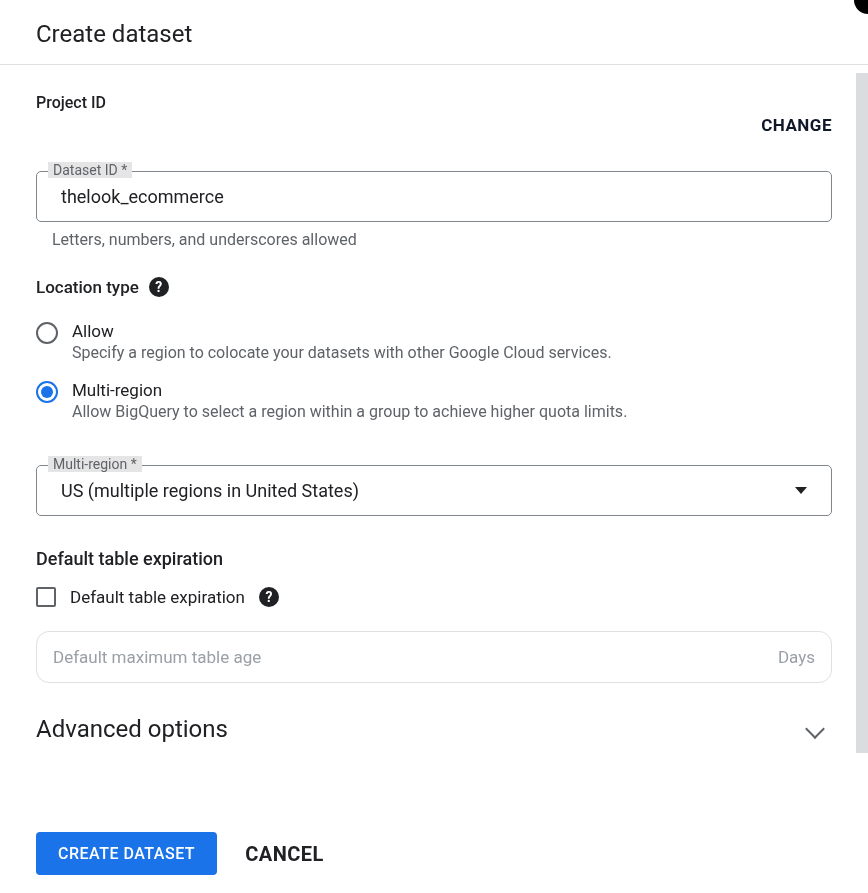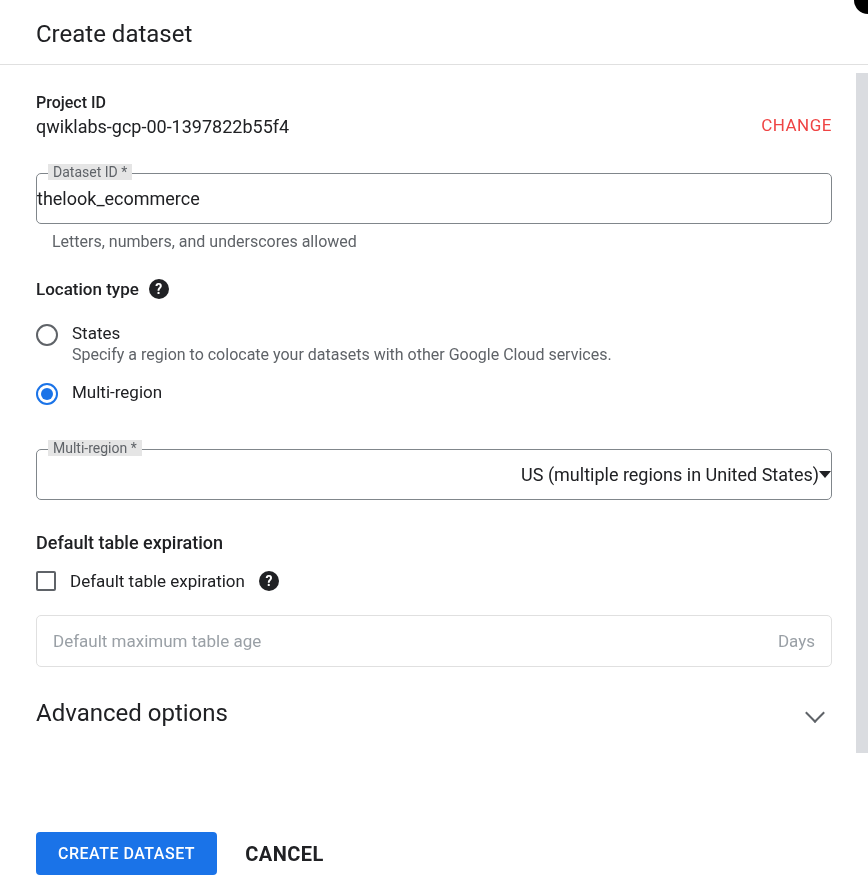--- a/index.html
+++ b/index.html
@@ -48,44 +48,44 @@
       font-size: 16px;
       color: #202124;
       font-weight: 500;
       margin-bottom: 4px;
     }
     .project-value {
       font-size: 18px;
       color: #202124;
     }
     .change-link {
-      color: #ef4444;
-      font-size: 17px;
-      font-weight: 400;
+      color: #0f172a;
+      font-size: 17px;
+      font-weight: 700;
       letter-spacing: 0.5px;
       cursor: pointer;
       margin-top: 22px;
     }
     .input-field {
       position: relative;
       margin-bottom: 8px;
     }
     .input-field .floating-label {
       position: absolute;
       top: -9px;
       left: 12px;
       background: #e5e5e5;
       padding: 0 5px;
       font-size: 14px;
       color: #5f6368;
     }
     .input-field input,
     .input-field .select-box {
       width: 100%;
-      padding: 14px 0;
+      padding: 14px 24px;
       border: 1px solid #80868b;
       border-radius: 5px;
       font-size: 18px;
       color: #202124;
       outline: none;
       font-family: inherit;
     }
     .helper-text {
       font-size: 16px;
       color: #5f6368;
@@ -151,21 +151,21 @@
       font-size: 17px;
       color: #202124;
       margin-bottom: 2px;
     }
     .radio-content .radio-desc {
       font-size: 16px;
       color: #5f6368;
     }
     .select-box {
       display: flex;
-      justify-content: flex-end;
+      justify-content: space-between;
       align-items: center;
       cursor: pointer;
       margin-top: 44px;
     }
     .dropdown-arrow {
       width: 0;
       height: 0;
       border-left: 6px solid transparent;
       border-right: 6px solid transparent;
       border-top: 7px solid #202124;
@@ -191,21 +191,21 @@
       cursor: pointer;
     }
     .checkbox-label {
       font-size: 17px;
       color: #202124;
     }
     .disabled-input {
       width: 100%;
       padding: 15px 16px;
       border: 1px solid #e0e0e0;
-      border-radius: 5px;
+      border-radius: 13px;
       font-size: 17px;
       color: #9aa0a6;
       display: flex;
       justify-content: space-between;
       background: #fff;
     }
     .advanced-row {
       display: flex;
       justify-content: space-between;
       align-items: center;
@@ -276,48 +276,48 @@
 
 <div class="header">
   <h1>Create dataset</h1>
 </div>
 
 <div class="content">
 
   <div class="project-row">
     <div>
       <div class="project-label">Project ID</div>
-      <div class="project-value">qwiklabs-gcp-00-1397822b55f4</div>
     </div>
     <div class="change-link">CHANGE</div>
   </div>
 
   <div class="input-field">
     <span class="floating-label">Dataset ID *</span>
     <input type="text" value="thelook_ecommerce" style="">
   </div>
   <div class="helper-text">Letters, numbers, and underscores allowed</div>
 
   <div class="section-label">
     <span>Location type</span>
     <span class="help-icon">?</span>
   </div>
 
   <div class="radio-group">
     <div class="radio-option">
       <div class="radio-circle"></div>
       <div class="radio-content">
-        <div class="radio-title">States</div>
+        <div class="radio-title">Allow</div>
         <div class="radio-desc">Specify a region to colocate your datasets with other Google Cloud services.</div>
       </div>
     </div>
     <div class="radio-option">
       <div class="radio-circle selected"></div>
       <div class="radio-content">
         <div class="radio-title">Multi-region</div>
+        <div class="radio-desc">Allow BigQuery to select a region within a group to achieve higher quota limits.</div>
       </div>
     </div>
   </div>
 
   <div class="input-field">
     <span class="floating-label">Multi-region *</span>
     <div class="select-box">
       <span>US (multiple regions in United States)</span>
       <span class="dropdown-arrow"></span>
     </div>

